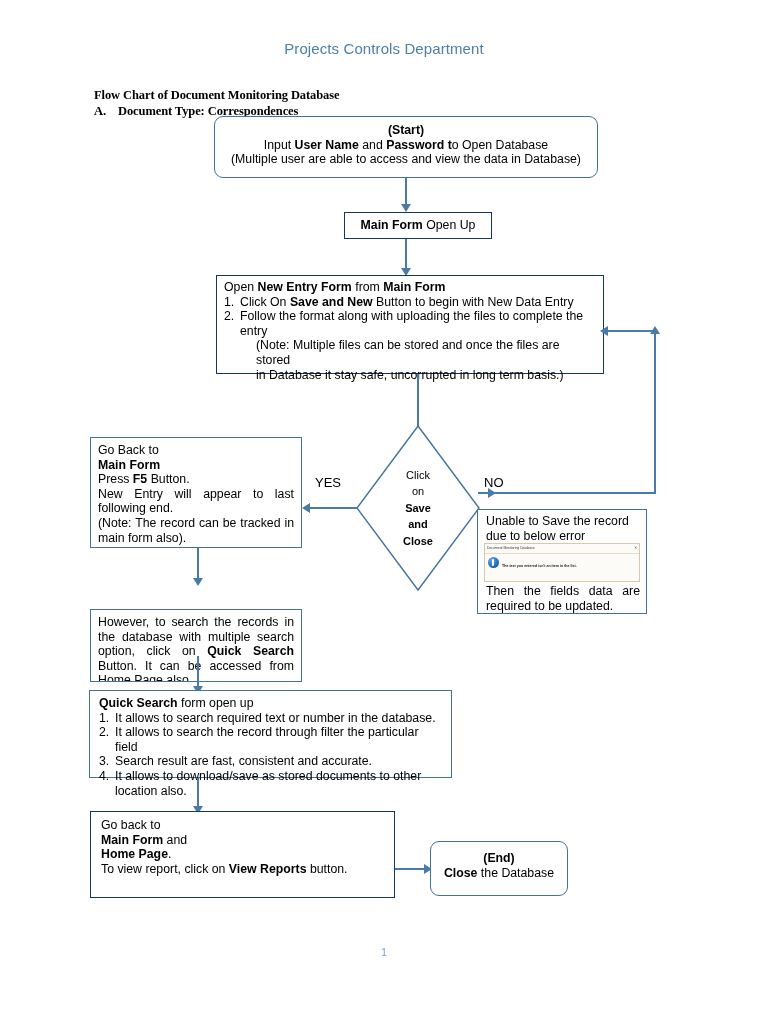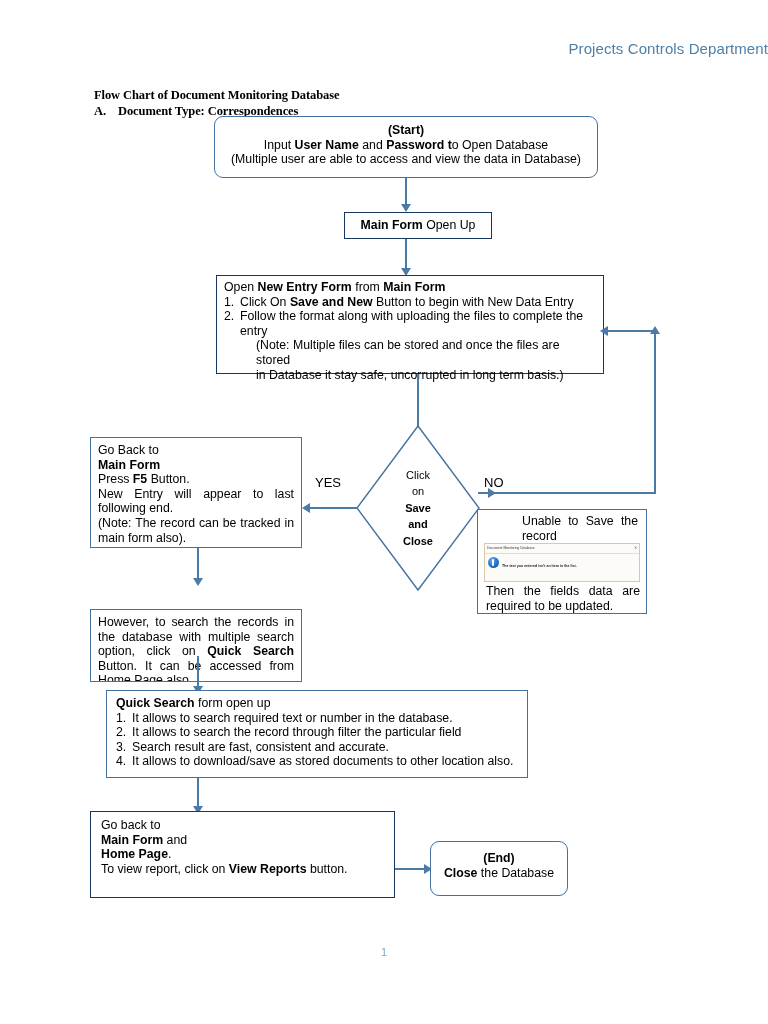--- a/index.html
+++ b/index.html
@@ -5,21 +5,21 @@
   html,body{margin:0;padding:0;background:#8c8c8c;}
   body{font-family:"Liberation Sans",sans-serif;}
   .page{
     position:relative;
     width:768px;height:1024px;
     background:#ffffff;
     overflow:hidden;
   }
   .doc-title{
     position:absolute;left:0;top:40px;width:768px;
-    text-align:right;
+    text-align:center;
     font-size:15px;color:#4d7fa8;
     font-family:"Liberation Sans",sans-serif;
     letter-spacing:.1px;
   }
   .heading{
     position:absolute;
     font-weight:bold;font-size:12.5px;color:#000;
     font-family:Liberation Serif, serif;
     letter-spacing:-.1px;
   }
@@ -193,21 +193,21 @@
   <div class="conn vline" style="left:197px;top:548px;height:35px;"></div>
   <div class="arrow down" style="left:193px;top:578px;"></div>
 
   <div class="box" style="left:90px;top:609px;width:212px;height:73px;overflow:hidden;">
     <div class="pad just" style="padding-top:5px;"><span>However, to search the records in the database with multiple search option, click on </span><b>Quick Search</b><span> Button</span><span>. It can be accessed from Home Page also.</span></div>
   </div>
 
   <div class="conn vline" style="left:197px;top:656px;height:35px;"></div>
   <div class="arrow down" style="left:193px;top:686px;"></div>
 
-  <div class="box" style="left:89px;top:690px;width:422px;height:88px;margin-left:17px;">
+  <div class="box" style="left:89px;top:690px;width:363px;height:88px;">
     <div class="pad" style="padding-top:5px;padding-left:9px;">
       <div><b>Quick Search</b><span> form open up</span></div>
       <ul class="numlist">
         <li><span class="n">1.</span><span>It allows to search required text or number in the database.</span></li>
         <li><span class="n">2.</span><span>It allows to search the record through filter the particular field</span></li>
         <li><span class="n">3.</span><span>Search result are fast, consistent and accurate.</span></li>
         <li><span class="n">4.</span><span>It allows to download/save as stored documents to other location also.</span></li>
       </ul>
     </div>
   </div>
@@ -227,21 +227,21 @@
   <div class="conn hline" style="left:395px;top:868px;width:37px;"></div>
   <div class="arrow right" style="left:424px;top:864px;"></div>
 
   <div class="box round" style="left:430px;top:841px;width:138px;height:55px;">
     <div class="pad ctr" style="padding-top:9px;">
       <div><b>(End)</b></div>
       <div><b>Close</b><span> the Database</span></div>
     </div>
   </div>
 
-  <div class="box" style="left:477px;top:509px;width:170px;height:105px;padding-left:36px;">
+  <div class="box" style="left:477px;top:509px;width:170px;height:105px;">
     <div class="pad just" style="padding-top:4px;padding-left:8px;padding-right:8px;">
       <div>Unable to Save the record</div>
       <div>due to below error</div>
     </div>
 
     <div class="dlg" style="left:6px;top:33px;width:156px;height:39px;position:absolute;">
       <div class="dlg-title">
         <span>Document Monitoring Database</span>
         <span>✕</span>
       </div>

